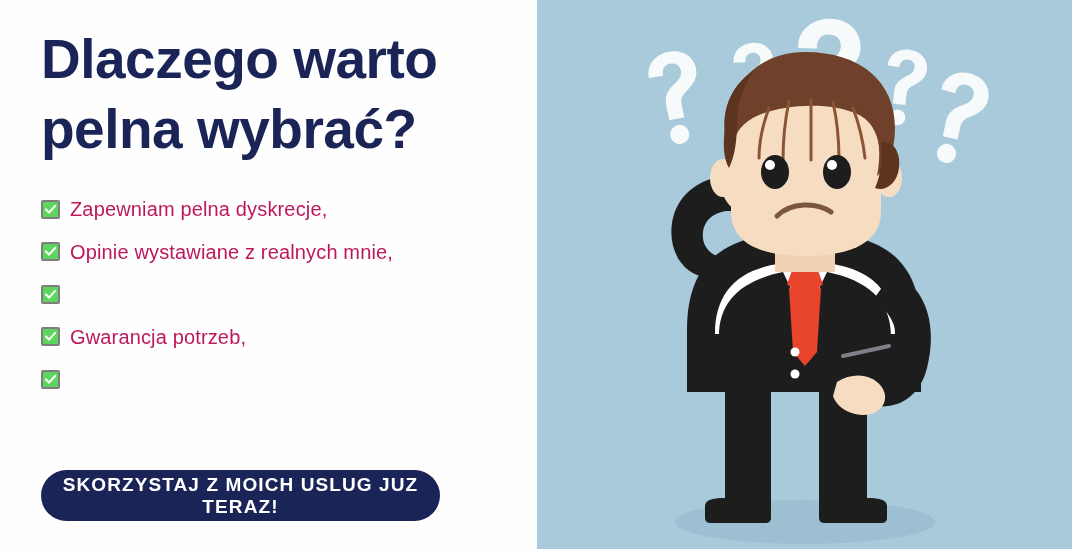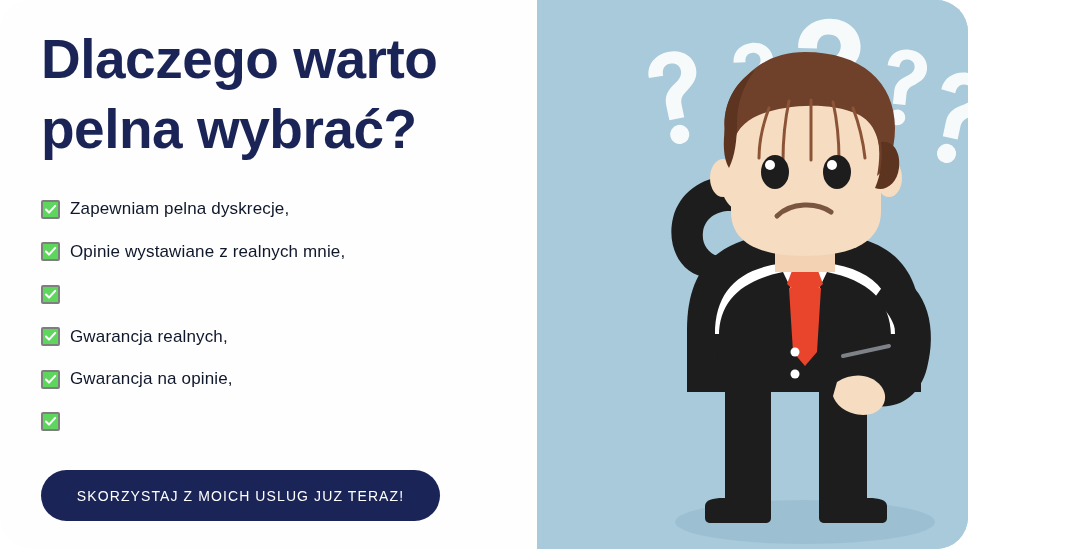--- a/index.html
+++ b/index.html
@@ -8,26 +8,25 @@
     padding: 0;
     background: #ffffff;
   }
   body {
     font-family: "Liberation Sans", sans-serif;
     -webkit-font-smoothing: antialiased;
   }
 
   .page {
     position: relative;
-    width: 968px;
+    width: 1072px;
     height: 549px;
     overflow: hidden;
     background: #fefefe;
     display: flex;
-    border-radius: 32px;
   }
 
   
   .left-panel {
     position: relative;
     width: 537px;
     height: 549px;
     background: #fefefe;
     box-sizing: border-box;
     padding: 0;
@@ -74,40 +73,40 @@
     border: 2px solid #7e7e7e;
     border-radius: 2px;
     display: flex;
     align-items: center;
     justify-content: center;
     margin-right: 10px;
   }
   .check-box svg { display: block; }
 
   .benefit-label {
-    color: #0f172a;
-    font-size: 17px;
+    color: #be185d;
+    font-size: 20px;
     line-height: 20px;
     letter-spacing: 0.15px;
     white-space: nowrap;
   }
 
   .cta-button {
     position: absolute;
     left: 41px;
     top: 470px;
     width: 399px;
     height: 51px;
     border: none;
     border-radius: 26px;
     background: #1b2456;
     color: #ffffff;
     font-family: "Liberation Sans", sans-serif;
-    font-size: 14px;
-    font-weight: 400;
+    font-size: 19px;
+    font-weight: 700;
     letter-spacing: 1.1px;
     cursor: pointer;
     text-align: center;
     padding: 0;
   }
 
   
   .illustration-panel {
     position: relative;
     width: 543px;
@@ -161,31 +160,23 @@
           </svg>
         </span>
       </li>
 
       <li class="benefit-item">
         <span class="check-box">
           <svg width="13" height="13" viewBox="0 0 13 13" aria-hidden="true">
             <path d="M2 6.6 L5 9.6 L11.2 2.9" fill="none" stroke="#ffffff" stroke-width="2.1" stroke-linecap="round" stroke-linejoin="round"></path>
           </svg>
         </span>
-        <span class="benefit-label">Gwarancja realnych,</span>
-      </li>
-
-      <li class="benefit-item">
-        <span class="check-box">
-          <svg width="13" height="13" viewBox="0 0 13 13" aria-hidden="true">
-            <path d="M2 6.6 L5 9.6 L11.2 2.9" fill="none" stroke="#ffffff" stroke-width="2.1" stroke-linecap="round" stroke-linejoin="round"></path>
-          </svg>
-        </span>
-        <span class="benefit-label">Gwarancja na opinie,</span>
-      </li>
+        <span class="benefit-label">Gwarancja potrzeb,</span>
+      </li>
+
 
       <li class="benefit-item">
         <span class="check-box">
           <svg width="13" height="13" viewBox="0 0 13 13" aria-hidden="true">
             <path d="M2 6.6 L5 9.6 L11.2 2.9" fill="none" stroke="#ffffff" stroke-width="2.1" stroke-linecap="round" stroke-linejoin="round"></path>
           </svg>
         </span>
       </li>
 
     </ul>

